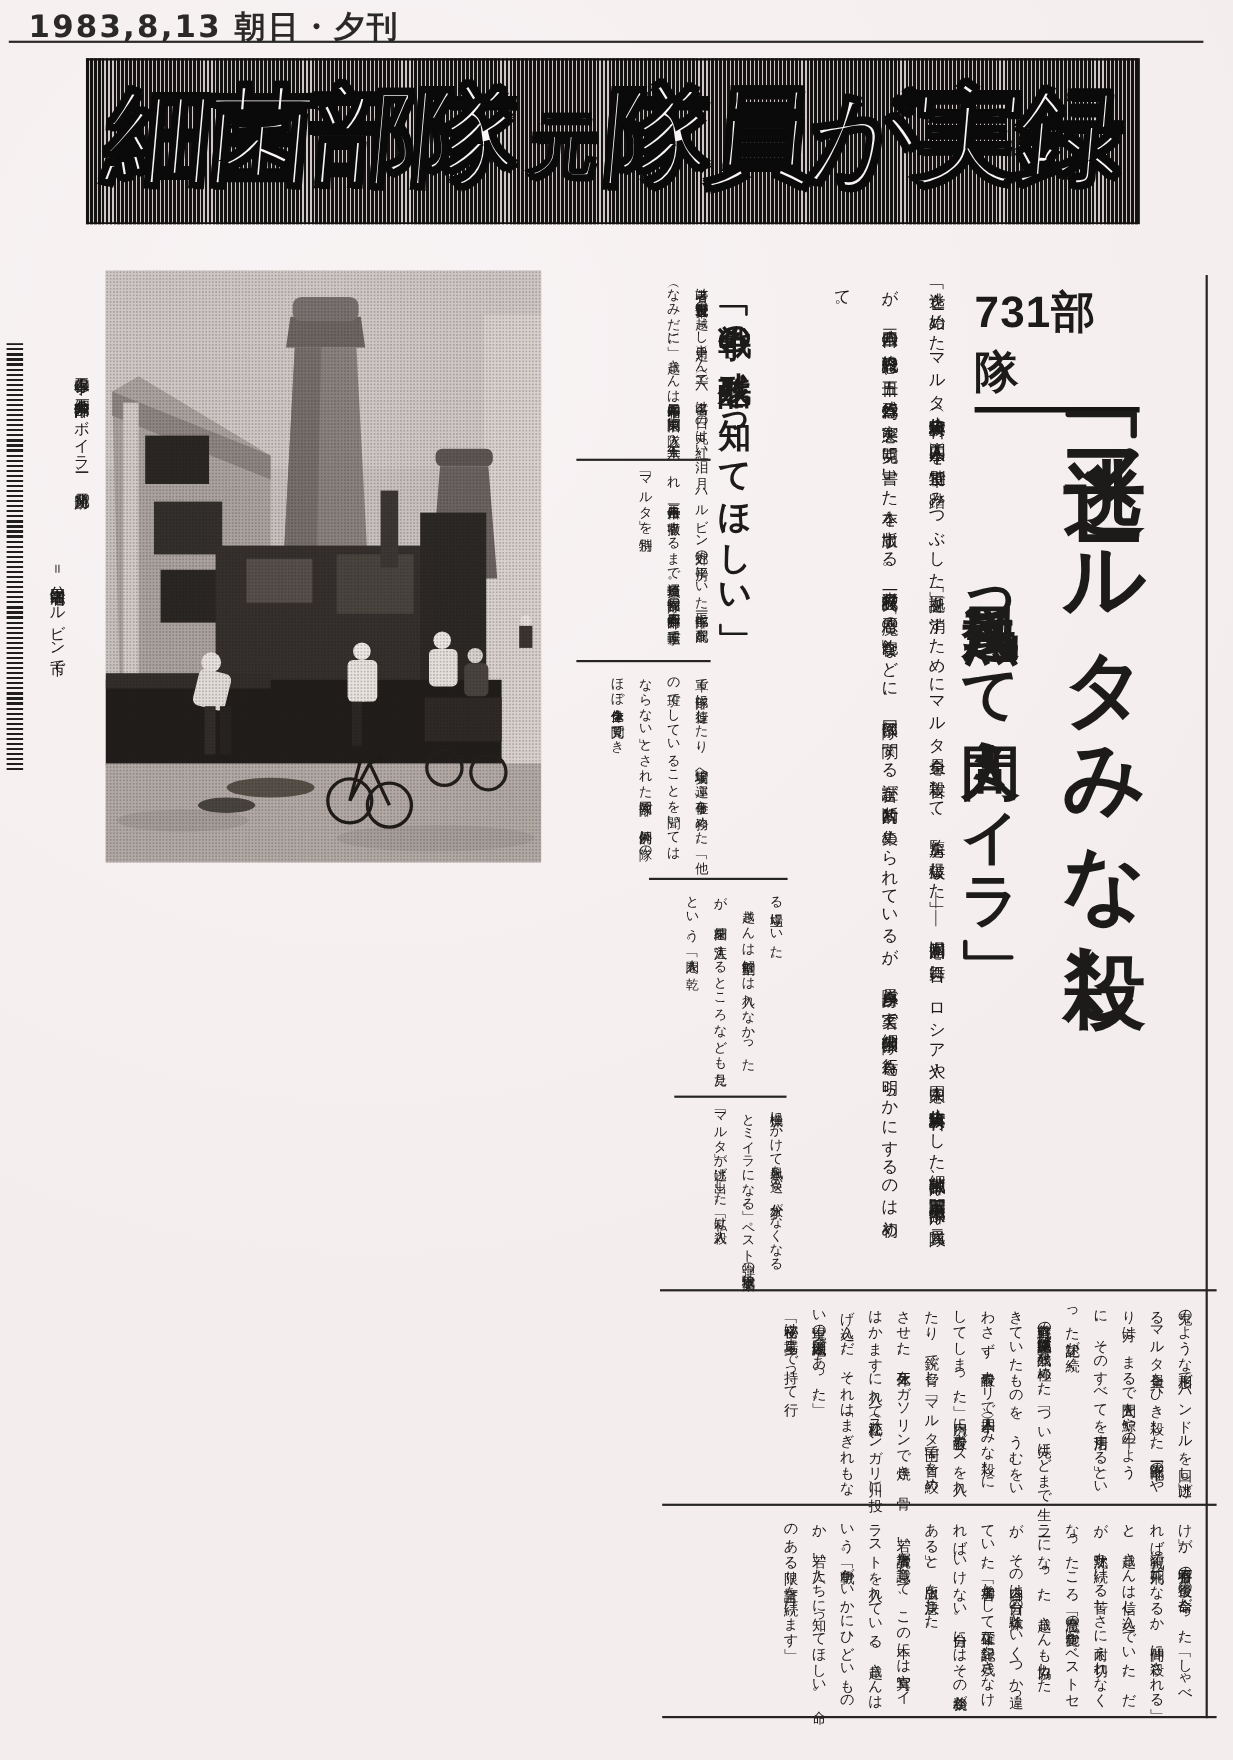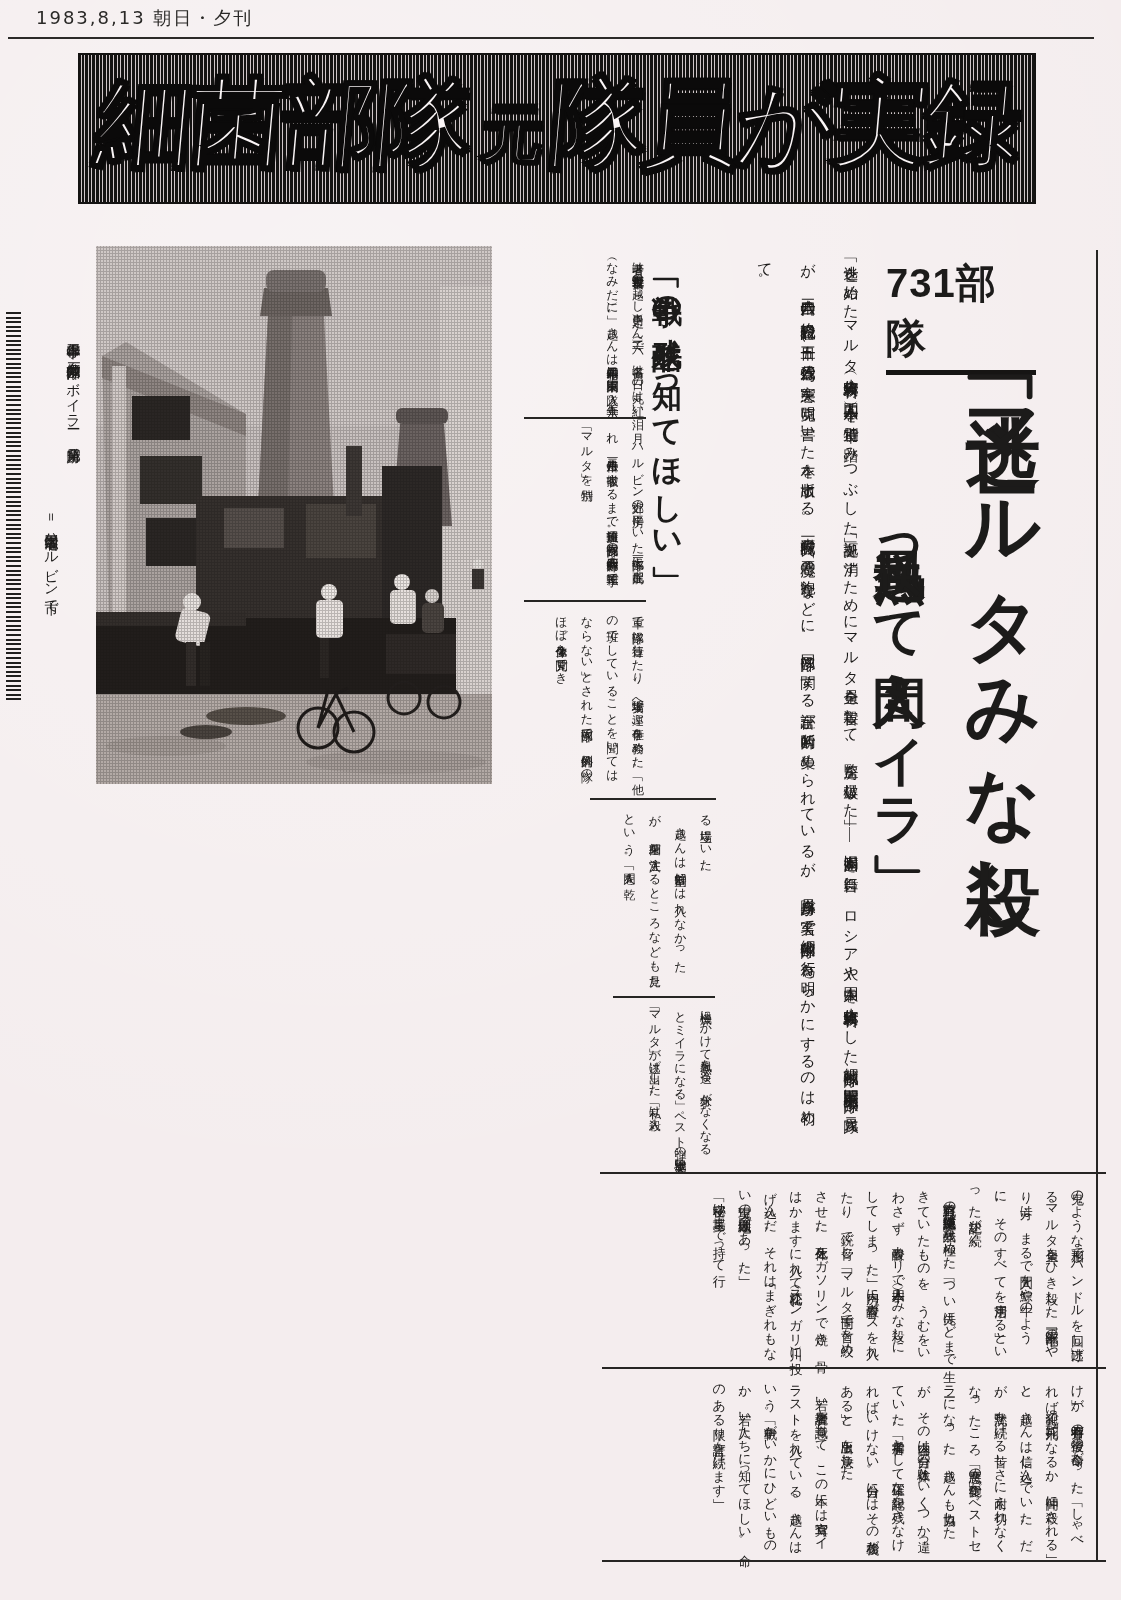--- a/index.html
+++ b/index.html
@@ -13,23 +13,23 @@
     margin:0 auto;
     background:
       radial-gradient(circle at 30% 20%, rgba(255,255,255,.35), transparent 60%),
       var(--paper);
     overflow:hidden;
     font-family:"Liberation Serif","DejaVu Serif",serif;
     color:var(--ink);
   }
   
   .dateline{
-    position:absolute;left:36px;top:6px;
+    position:absolute;left:26px;top:6px;
     font-family:"DejaVu Sans","Liberation Sans",sans-serif;
-    font-size:18px;letter-spacing:2px;color:#2a2927;
+    font-size:28px;letter-spacing:2px;color:#2a2927;font-weight:bold;
   }
   .date-rule{position:absolute;left:8px;top:37px;width:1086px;height:2px;background:#2b2a28;}
   
   .edge-strip{
     position:absolute;left:6px;top:312px;width:15px;height:390px;
     background:repeating-linear-gradient(to bottom,#201f1e 0 2px,transparent 2px 4.6px);
   }
   
   .banner{
     position:absolute;left:78px;top:53px;width:958px;height:151px;

